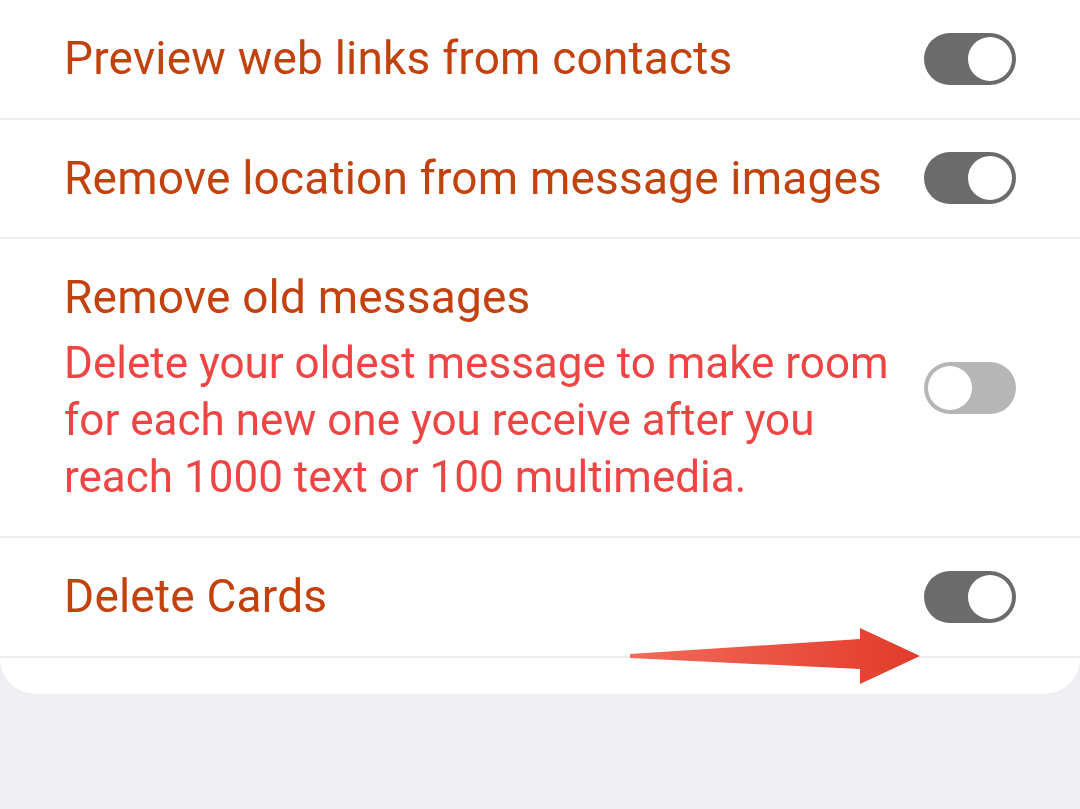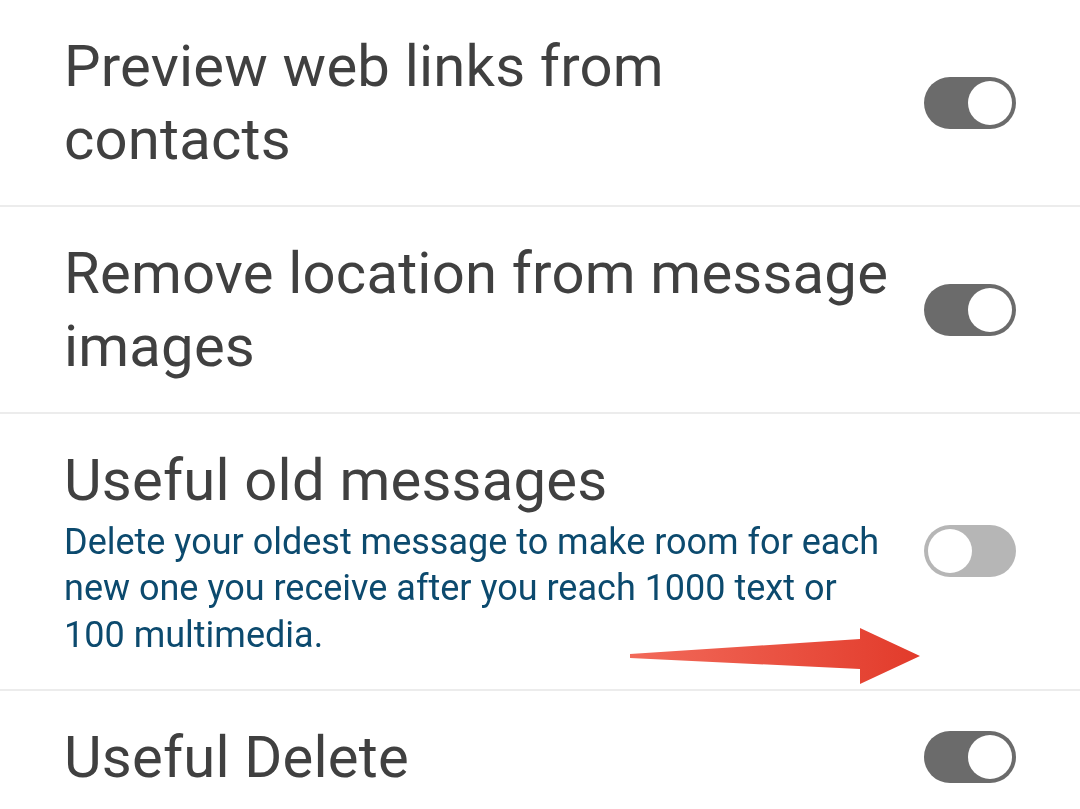--- a/index.html
+++ b/index.html
@@ -19,31 +19,31 @@
   }
   .row {
     display: flex;
     align-items: center;
     padding: 30px 64px 30px 64px;
     border-bottom: 2px solid #ececec;
   }
   .row:last-child { border-bottom: none; }
   .row .texts { flex: 1; padding-right: 24px; }
   .title {
-    font-size: 58px;
+    font-size: 46px;
     line-height: 1.25;
-    color: #404040;
+    color: #c2410c;
     font-weight: 400;
     letter-spacing: 0.2px;
   }
   .subtitle {
-    font-size: 36px;
+    font-size: 44px;
     line-height: 1.3;
-    color: #0c4a6e;
-    margin-top: 2px;
+    color: #ef4444;
+    margin-top: 8px;
     font-weight: 400;
   }
   .toggle {
     position: relative;
     width: 92px;
     height: 52px;
     border-radius: 999px;
     flex-shrink: 0;
     cursor: pointer;
   }
@@ -83,31 +83,31 @@
     <div class="texts">
       <div class="title">Remove location from message images</div>
     </div>
     <div class="toggle on">
       <div class="knob"></div>
     </div>
   </div>
 
   <div class="row">
     <div class="texts">
-      <div class="title">Useful old messages</div>
+      <div class="title">Remove old messages</div>
       <div class="subtitle">Delete your oldest message to make room for each new one you receive after you reach 1000 text or 100 multimedia.</div>
     </div>
     <div class="toggle off">
       <div class="knob"></div>
     </div>
   </div>
 
   <div class="row">
     <div class="texts">
-      <div class="title">Useful Delete</div>
+      <div class="title">Delete Cards</div>
     </div>
     <div class="toggle on">
       <div class="knob"></div>
     </div>
   </div>
 
   <svg class="arrow" width="300" height="80" viewBox="0 0 300 80" style="left:630px; top:616px;">
     <defs>
       <linearGradient id="redgrad" x1="0" y1="0" x2="1" y2="0">
         <stop offset="0%" stop-color="#f26a5a"></stop>

